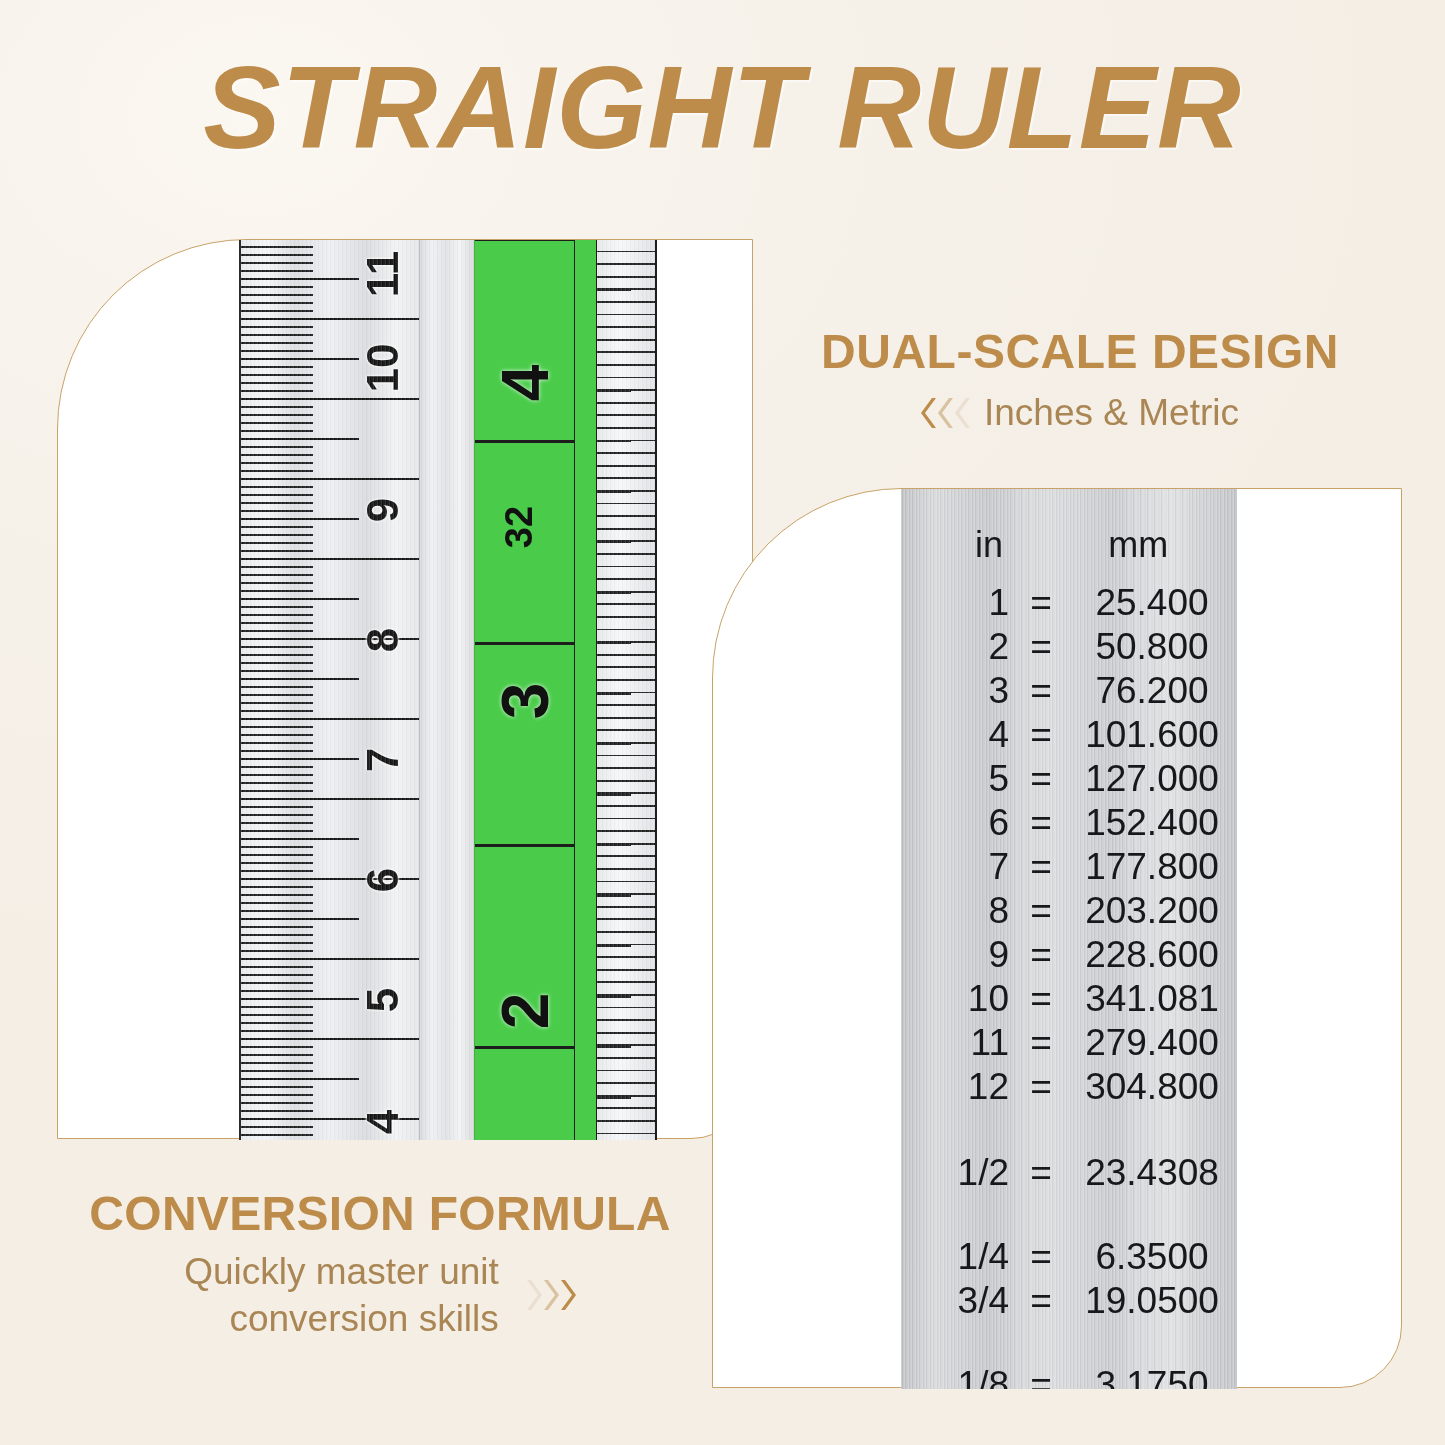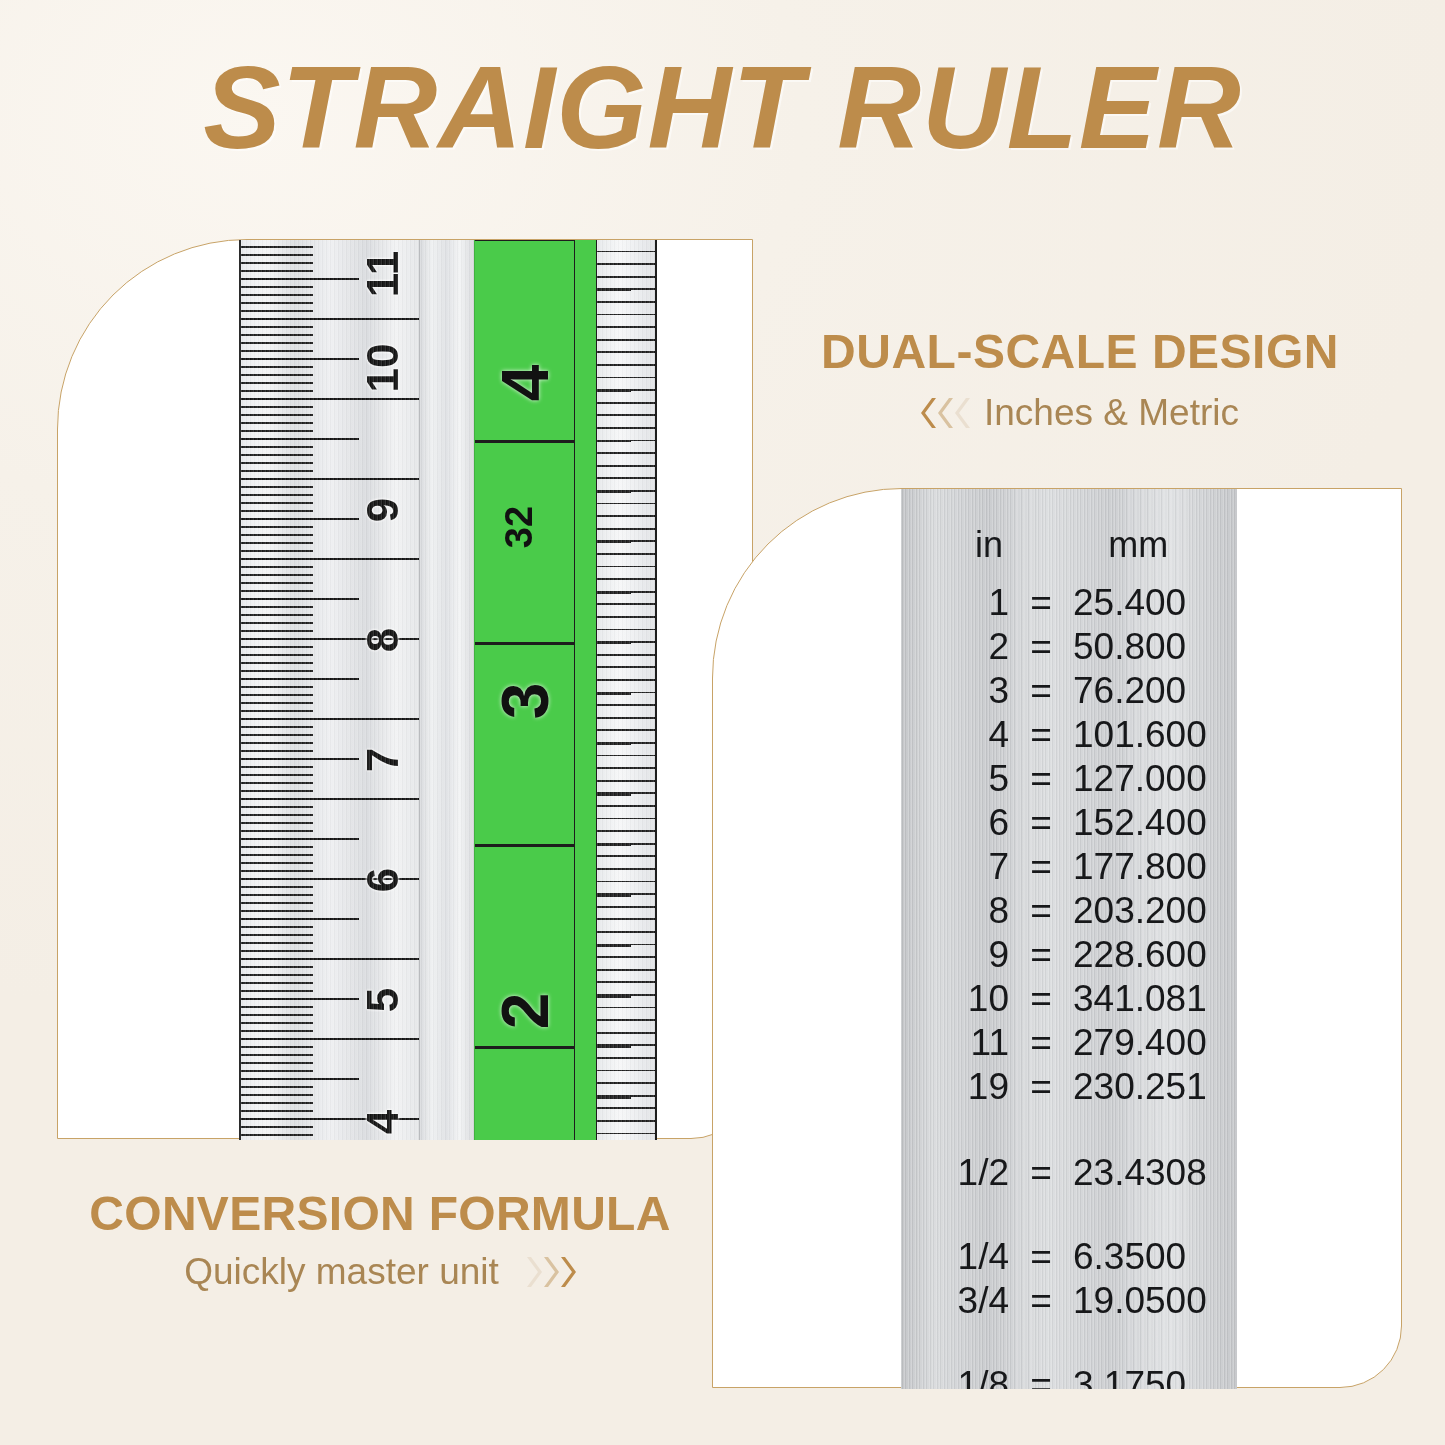--- a/index.html
+++ b/index.html
@@ -221,21 +221,21 @@
     font-size:37px;
     line-height:1.0;
     padding:3.5px 0;
   }
   .trow.head{font-size:36px;padding-bottom:18px;}
   .c-in{
     width:108px;text-align:right;padding-right:0;
     white-space:nowrap;
   }
   .c-eq{width:64px;text-align:center;}
-  .c-mm{width:158px;text-align:left;padding-right:4px;white-space:nowrap;}
+  .c-mm{width:158px;text-align:center;padding-right:4px;white-space:nowrap;}
   .head .c-in{text-align:right;}
   .head .c-mm{text-align:center;padding-right:24px;}
   .gap-sm{height:40px;}
   .gap-md{height:42px;}
 
   
   #dual-head{
     position:absolute;left:760px;top:324px;width:640px;
     text-align:center;
     font-size:48px;font-weight:bold;
@@ -382,23 +382,23 @@
           <div class="c-in">10</div>
           <div class="c-eq">=</div>
           <div class="c-mm">341.081</div>
         </div>
         <div class="trow">
           <div class="c-in">11</div>
           <div class="c-eq">=</div>
           <div class="c-mm">279.400</div>
         </div>
         <div class="trow">
-          <div class="c-in">19</div>
-          <div class="c-eq">=</div>
-          <div class="c-mm">230.251</div>
+          <div class="c-in">12</div>
+          <div class="c-eq">=</div>
+          <div class="c-mm">304.800</div>
         </div>
 
         <div class="gap-md"></div>
 
         <div class="trow">
           <div class="c-in">1/2</div>
           <div class="c-eq">=</div>
           <div class="c-mm">23.4308</div>
         </div>
 
@@ -446,20 +446,21 @@
           </svg>
       </span>
     </span>
     <span id="dual-sub">Inches &amp; Metric</span>
   </div>
 
   <div id="conv-head">CONVERSION FORMULA</div>
   <div id="conv-sub-row">
     <span id="conv-sub">
       <span class="nowrap">Quickly master unit</span><br>
+      <span class="nowrap">conversion skills</span>
     </span>
     <span class="chev-group">
       <span class="chev">
         <svg width="17" height="34" viewBox="0 0 17 34">
             <path d="M2 2 L13 17 L2 32 L6 32 L17 17 L6 2 Z" fill="#eadfd0"></path>
           </svg>
       </span>
       <span class="chev">
         <svg width="17" height="34" viewBox="0 0 17 34">
             <path d="M2 2 L13 17 L2 32 L6 32 L17 17 L6 2 Z" fill="#d9c2a0"></path>

